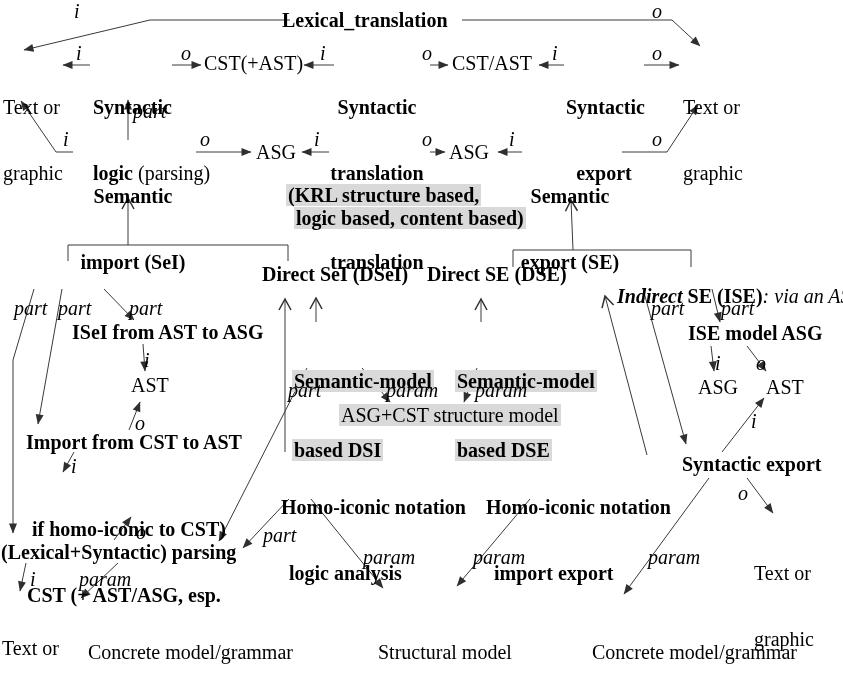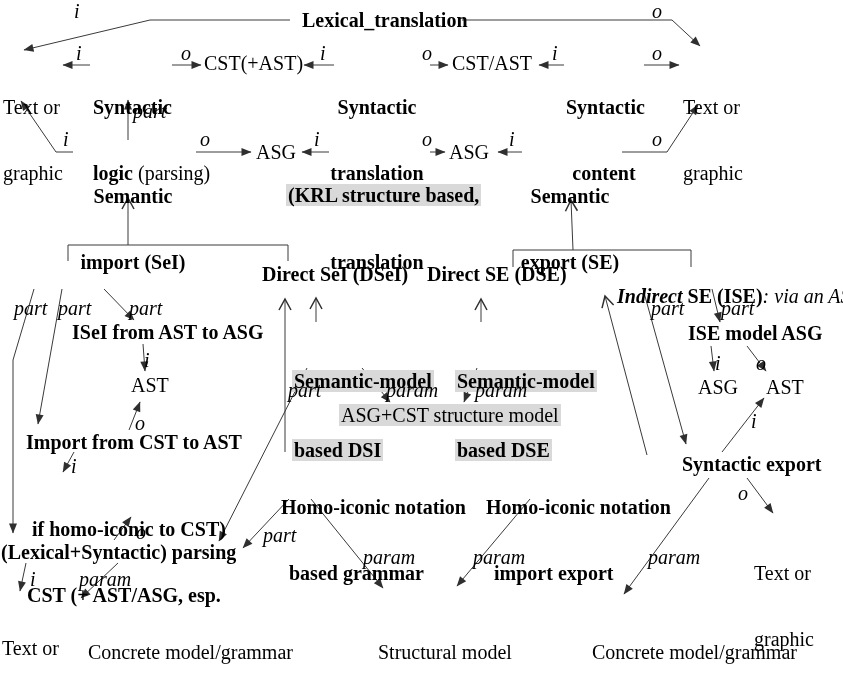--- a/index.html
+++ b/index.html
@@ -82,21 +82,21 @@
     <line x1="711" y1="346" x2="714" y2="371" marker-end="url(#ar)"></line>
     <line x1="747" y1="346" x2="766" y2="371" marker-end="url(#ar)"></line>
 
     <line x1="722" y1="452" x2="764" y2="398" marker-end="url(#ar)"></line>
     <line x1="747" y1="478" x2="773" y2="513" marker-end="url(#ar)"></line>
     <line x1="709" y1="478" x2="624" y2="594" marker-end="url(#ar)"></line>
     <line x1="530" y1="499" x2="457" y2="586" marker-end="url(#ar)"></line>
   </svg>
 
   <span class="lbl it" style="left:74px;top:0px">i</span>
-  <span class="lbl b" style="left:302px;top:9px">Lexical_translation</span>
+  <span class="lbl b" style="left:282px;top:9px">Lexical_translation</span>
   <span class="lbl it" style="left:652px;top:0px">o</span>
 
   <div class="lbl" style="left:3px;top:52px">
     <div>Text or</div>
     <div>graphic</div>
   </div>
   <span class="lbl it" style="left:76px;top:42px">i</span>
   <div class="lbl" style="left:93px;top:52px">
     <div class="b">Syntactic</div>
     <div><span class="b">logic</span><span> (parsing)</span></div>
@@ -106,21 +106,21 @@
   <span class="lbl it" style="left:320px;top:42px">i</span>
   <div class="lbl ctr" style="left:327px;top:52px;width:100px">
     <div class="b">Syntactic</div>
     <div class="b">translation</div>
   </div>
   <span class="lbl it" style="left:422px;top:42px">o</span>
   <span class="lbl" style="left:452px;top:52px">CST/AST</span>
   <span class="lbl it" style="left:552px;top:42px">i</span>
   <div class="lbl ctr" style="left:566px;top:52px;width:76px">
     <div class="b">Syntactic</div>
-    <div class="b">content</div>
+    <div class="b">export</div>
   </div>
   <span class="lbl it" style="left:652px;top:42px">o</span>
   <div class="lbl" style="left:683px;top:52px">
     <div>Text or</div>
     <div>graphic</div>
   </div>
 
   <span class="lbl it" style="left:133px;top:100px">part</span>
 
   <span class="lbl it" style="left:63px;top:128px">i</span>
@@ -129,20 +129,21 @@
     <div class="b">import (SeI)</div>
   </div>
   <span class="lbl it" style="left:200px;top:128px">o</span>
   <span class="lbl" style="left:256px;top:141px">ASG</span>
   <span class="lbl it" style="left:314px;top:128px">i</span>
   <div class="lbl ctr" style="left:327px;top:141px;width:100px">
     <div class="b">Semantic</div>
     <div class="b">translation</div>
   </div>
   <span class="lbl b hl" style="left:286px;top:184px">(KRL structure based,</span>
+  <span class="lbl b hl" style="left:294px;top:207px">logic based, content based)</span>
   <span class="lbl it" style="left:422px;top:128px">o</span>
   <span class="lbl" style="left:449px;top:141px">ASG</span>
   <span class="lbl it" style="left:509px;top:128px">i</span>
   <div class="lbl ctr" style="left:518px;top:141px;width:104px">
     <div class="b">Semantic</div>
     <div class="b">export (SE)</div>
   </div>
   <span class="lbl it" style="left:652px;top:128px">o</span>
 
   <span class="lbl b" style="left:262px;top:263px">Direct SeI (DSeI)</span>
@@ -186,21 +187,21 @@
   <div class="lbl" style="left:455px;top:324px;line-height:23px">
     <div><span class="b hl">Semantic-model</span></div>
     <div><span class="b hl">based DSE</span></div>
   </div>
   <span class="lbl it" style="left:288px;top:379px">part</span>
   <span class="lbl it" style="left:386px;top:379px">param</span>
   <span class="lbl it" style="left:475px;top:379px">param</span>
   <span class="lbl hl" style="left:339px;top:404px">ASG+CST structure model</span>
   <div class="lbl" style="left:281px;top:452px">
     <div class="b">Homo-iconic notation</div>
-    <div class="b" style="padding-left:8px">based grammar</div>
+    <div class="b" style="padding-left:8px">logic analysis</div>
   </div>
   <div class="lbl" style="left:486px;top:452px">
     <div class="b">Homo-iconic notation</div>
     <div class="b" style="padding-left:8px">import export</div>
   </div>
   <span class="lbl it" style="left:263px;top:524px">part</span>
   <span class="lbl it" style="left:363px;top:546px">param</span>
   <span class="lbl it" style="left:473px;top:546px">param</span>
   <div class="lbl para" style="left:378px;top:594px">
     <div>Structural model</div>

